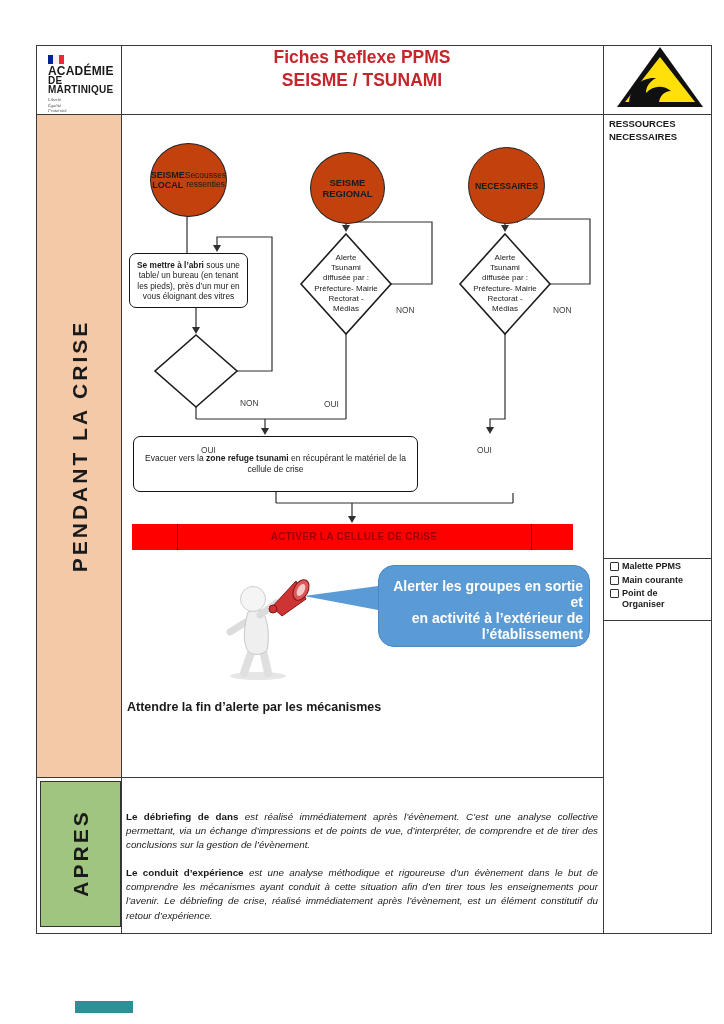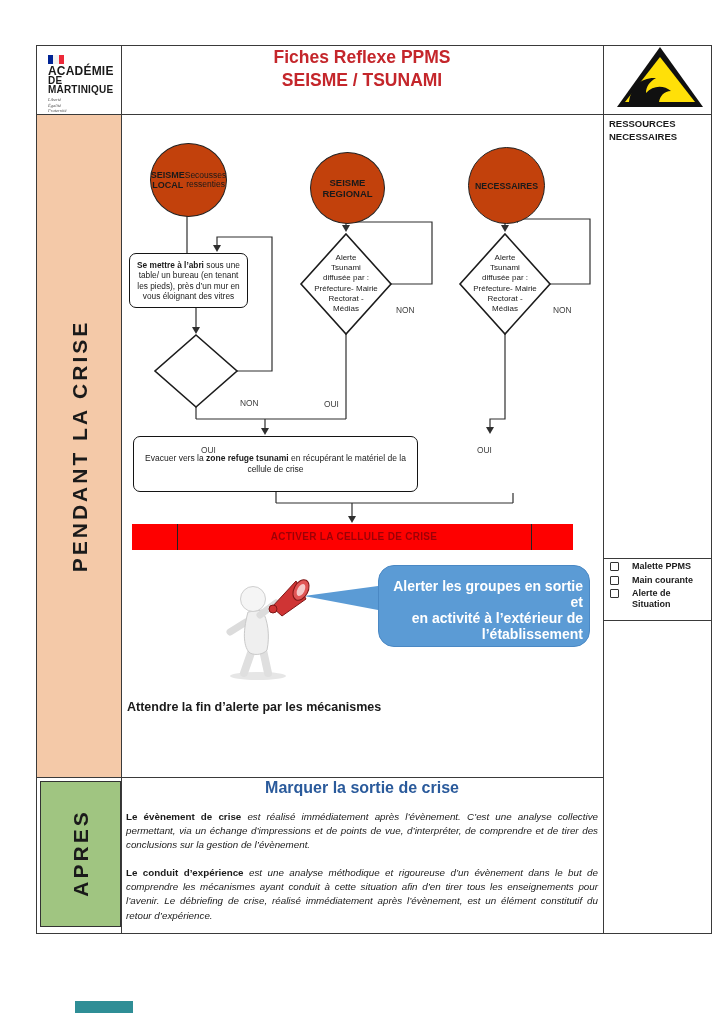--- a/index.html
+++ b/index.html
@@ -17,21 +17,21 @@
   .rbox{position:absolute;z-index:2;background:#fff;border:1.8px solid #141414;border-radius:7px;
         display:flex;align-items:center;justify-content:center;text-align:center;box-sizing:border-box;}
   .dtext{position:absolute;z-index:2;text-align:center;}
   .flabel{position:absolute;z-index:2;font-size:8.4px;color:#3c3c3c;margin-top:42px;}
   svg.overlay{position:absolute;left:0;top:0;z-index:1;pointer-events:none;}
   .title-line{font-weight:bold;font-size:17.5px;line-height:23px;color:var(--title_red);}
   .heading{font-weight:bold;font-size:16px;color:var(--heading_blue);text-align:center;}
   .para{font-size:9.8px;line-height:14.2px;text-align:justify;font-style:italic;}
   .para b{font-style:normal;}
   .chk{width:7px;height:7px;border:1.1px solid #333;border-radius:1px;flex:0 0 auto;margin-top:1px;background:#fff;}
-  .chkrow{display:flex;gap:13px;margin-bottom:3px;font-weight:bold;font-size:9px;line-height:10.5px;}
+  .chkrow{display:flex;gap:3px;margin-bottom:3px;font-weight:bold;font-size:9px;line-height:10.5px;}
 </style>
 </head>
 <body>
 
 <div class="page">
 
   <div class="fill" style="left:37px;top:115px;width:84px;height:662px;background:var(--sidebar_salmon);"></div>
   <div class="fill" style="left:40px;top:781px;width:79px;height:144px;background:var(--sidebar_green);border:1px solid #333;"></div>
   <div class="fill" style="left:132px;top:524px;width:441px;height:26px;background:var(--bar_red);"></div>
   <div class="fill" style="left:378px;top:565px;width:210px;height:80px;background:var(--bubble_blue);border:1px solid #4a88c4;border-radius:16px;"></div>
@@ -120,21 +120,21 @@
     <div class="chkrow">
       <span class="chk"></span>
       <span style="width:64px;">Malette PPMS</span>
     </div>
     <div class="chkrow">
       <span class="chk"></span>
       <span style="width:64px;">Main courante</span>
     </div>
     <div class="chkrow">
       <span class="chk"></span>
-      <span style="width:55px;">Alerte de Situation</span>
+      <span style="width:55px;">Point de Organiser</span>
     </div>
   </div>
 
   <div class="vtext" style="left:80px;top:446px;">PENDANT LA CRISE</div>
   <div class="vtext" style="left:81px;top:853px;">APRES</div>
 
   <div class="circle" style="left:150px;top:143px;width:75px;height:72px;">
     <div class="pl" style="font-weight:bold;font-size:9px;line-height:10px;">SEISME
 LOCAL</div>
     <div class="pl" style="font-size:8.5px;line-height:9.5px;">Secousses
@@ -183,21 +183,20 @@
 
   <div class="txt" style="left:177px;top:524px;width:354px;height:32px;line-height:26px;text-align:center;
               font-weight:bold;font-size:10px;letter-spacing:.3px;color:var(--bar_text);">ACTIVER LA CELLULE DE CRISE</div>
 
   <div class="txt pl" style="left:383px;top:578px;width:200px;text-align:right;font-weight:bold;font-size:14px;line-height:16px;color:#fff;">Alerter les groupes en sortie et
 en activité à l’extérieur de
 l’établissement</div>
 
   <div class="txt" style="left:127px;top:700px;font-weight:bold;font-size:12.5px;">Attendre la fin d’alerte par les mécanismes</div>
 
-  <div class="txt heading" style="left:121px;top:779px;width:482px;">Marquer la sortie de crise</div>
   <div class="txt para" style="left:126px;top:810px;width:472px;">
-    <b>Le évènement de crise</b><span> est réalisé immédiatement après l’évènement. C’est une analyse collective permettant, via un échange d’impressions et de points de vue, d’interpréter, de comprendre et de tirer des conclusions sur la gestion de l’évènement.</span>
+    <b>Le débriefing de dans</b><span> est réalisé immédiatement après l’évènement. C’est une analyse collective permettant, via un échange d’impressions et de points de vue, d’interpréter, de comprendre et de tirer des conclusions sur la gestion de l’évènement.</span>
   </div>
   <div class="txt para" style="left:126px;top:866px;width:472px;">
     <b>Le conduit d’expérience</b><span> est une analyse méthodique et rigoureuse d’un évènement dans le but de comprendre les mécanismes ayant conduit à cette situation afin d’en tirer tous les enseignements pour l’avenir. Le débriefing de crise, réalisé immédiatement après l’évènement, est un élément constitutif du retour d’expérience.</span>
   </div>
 
 </div>
 
 </body></html>

